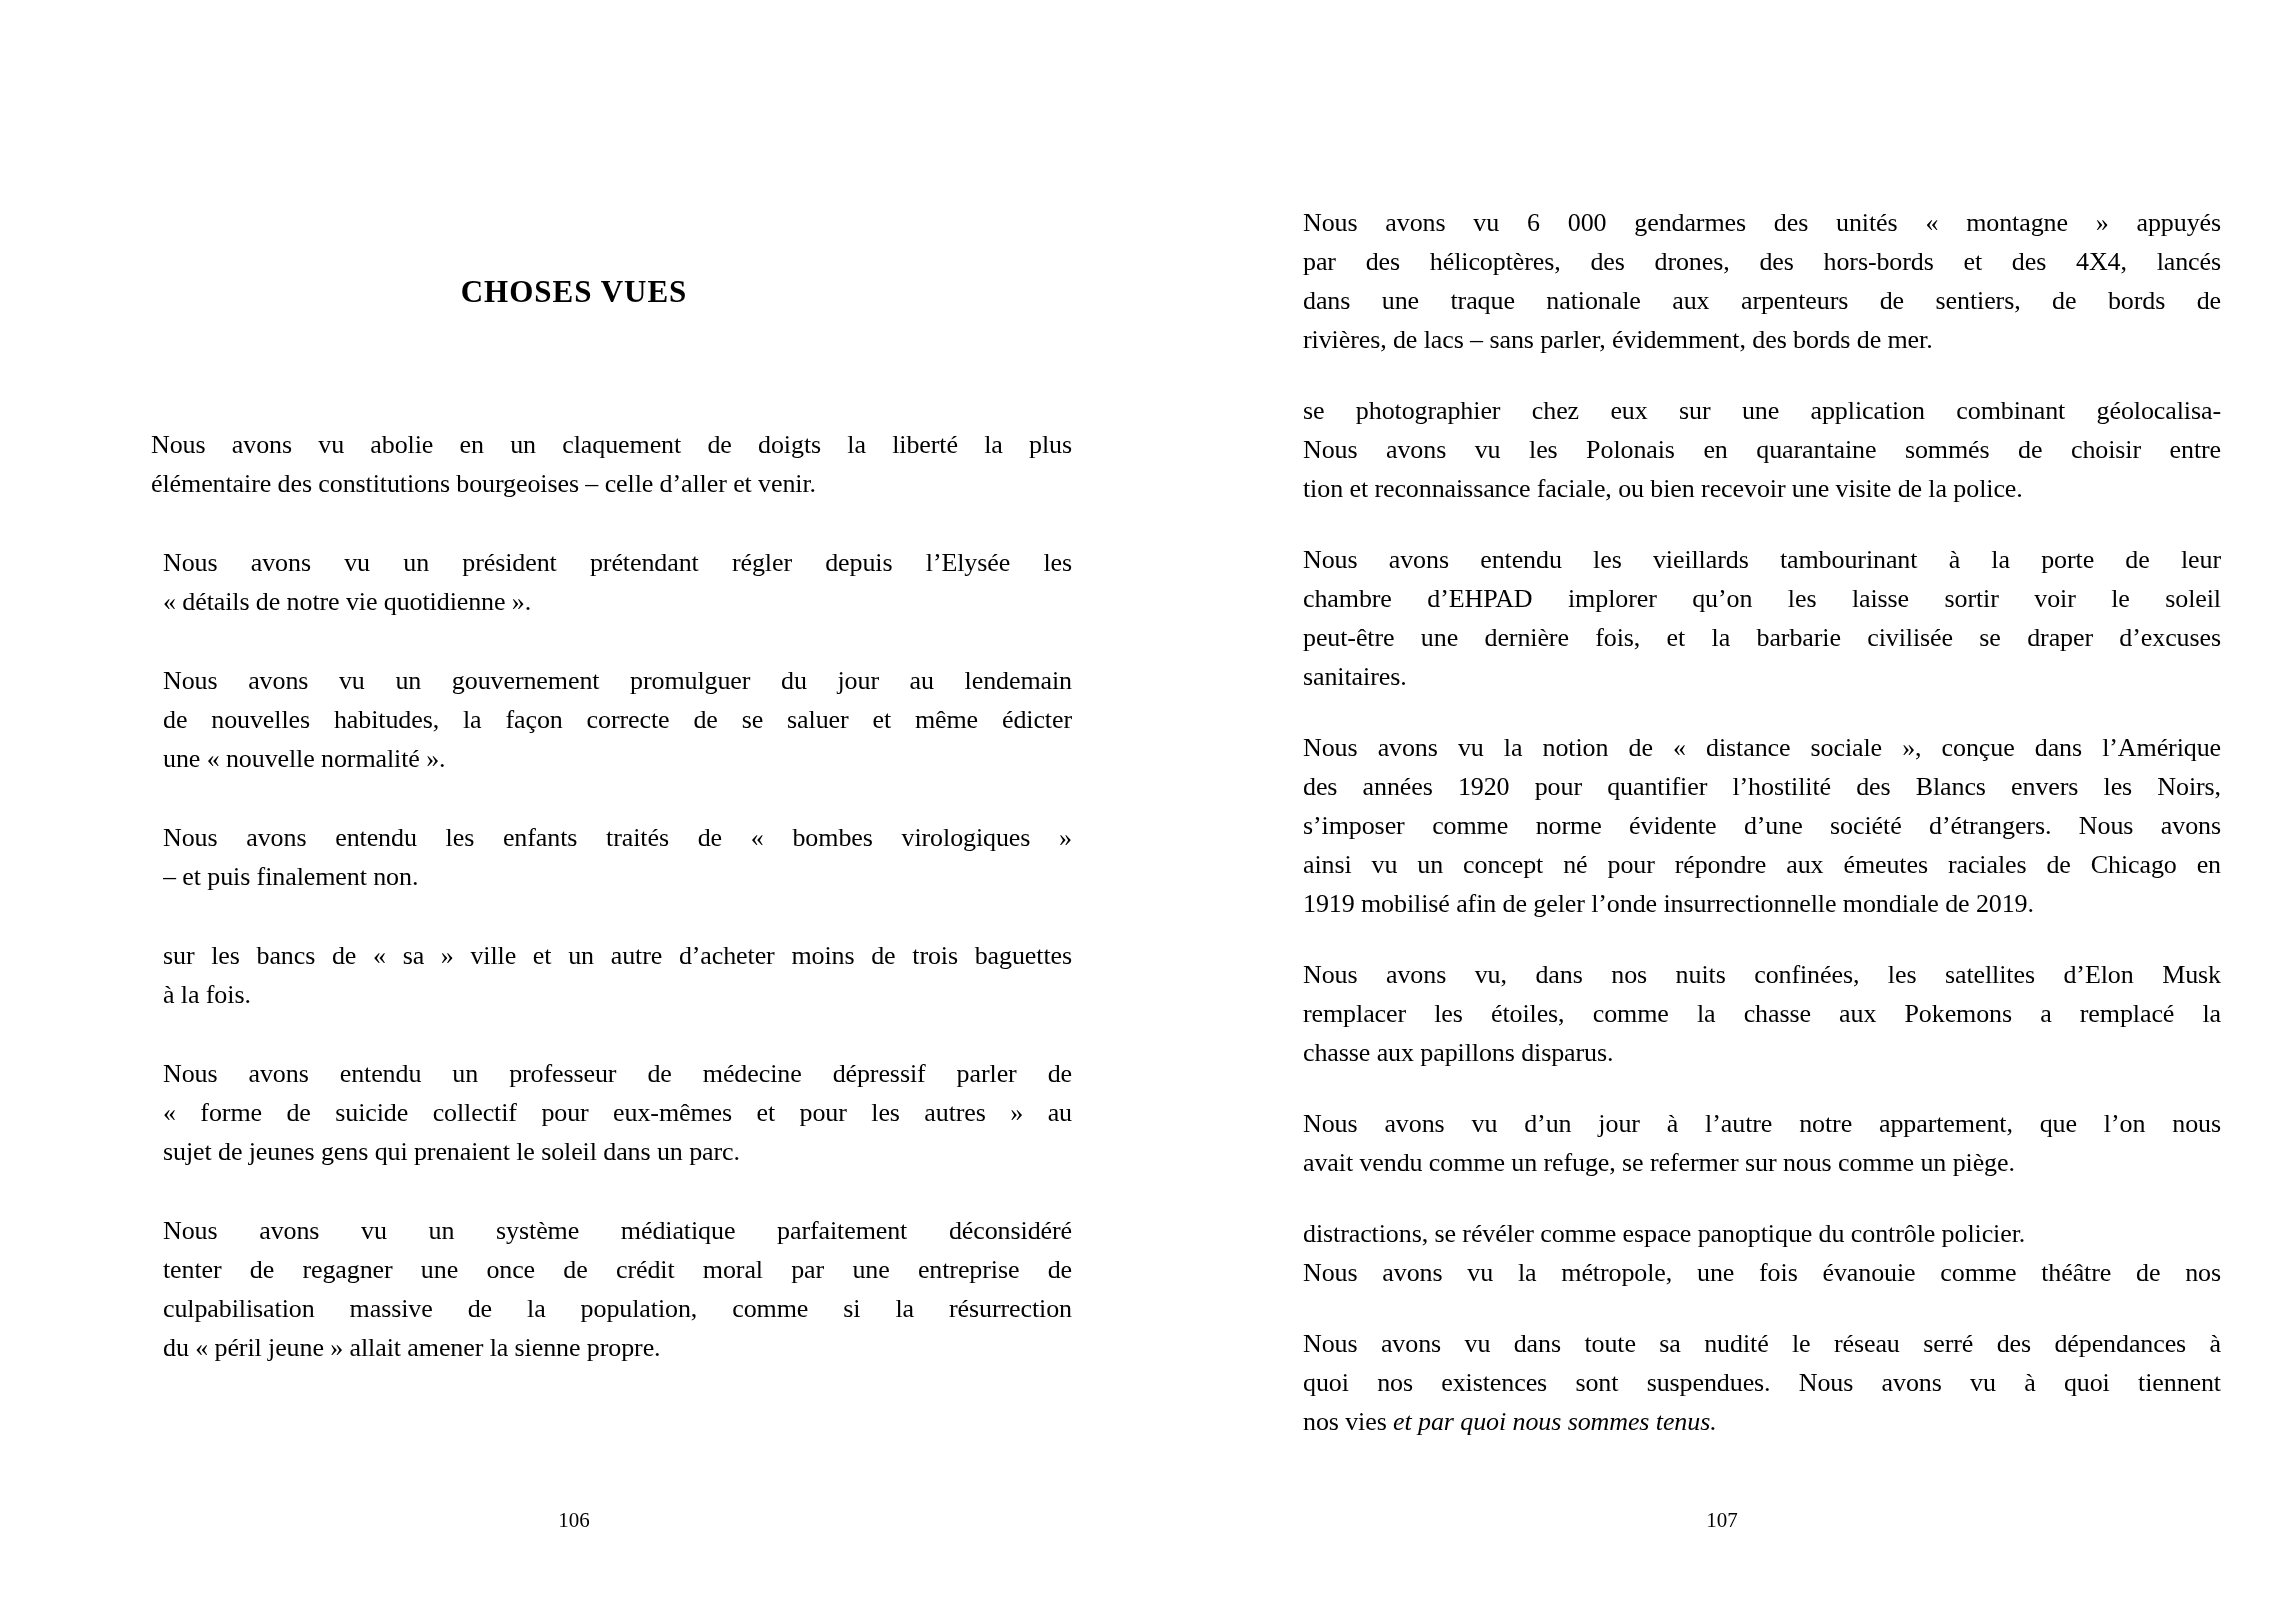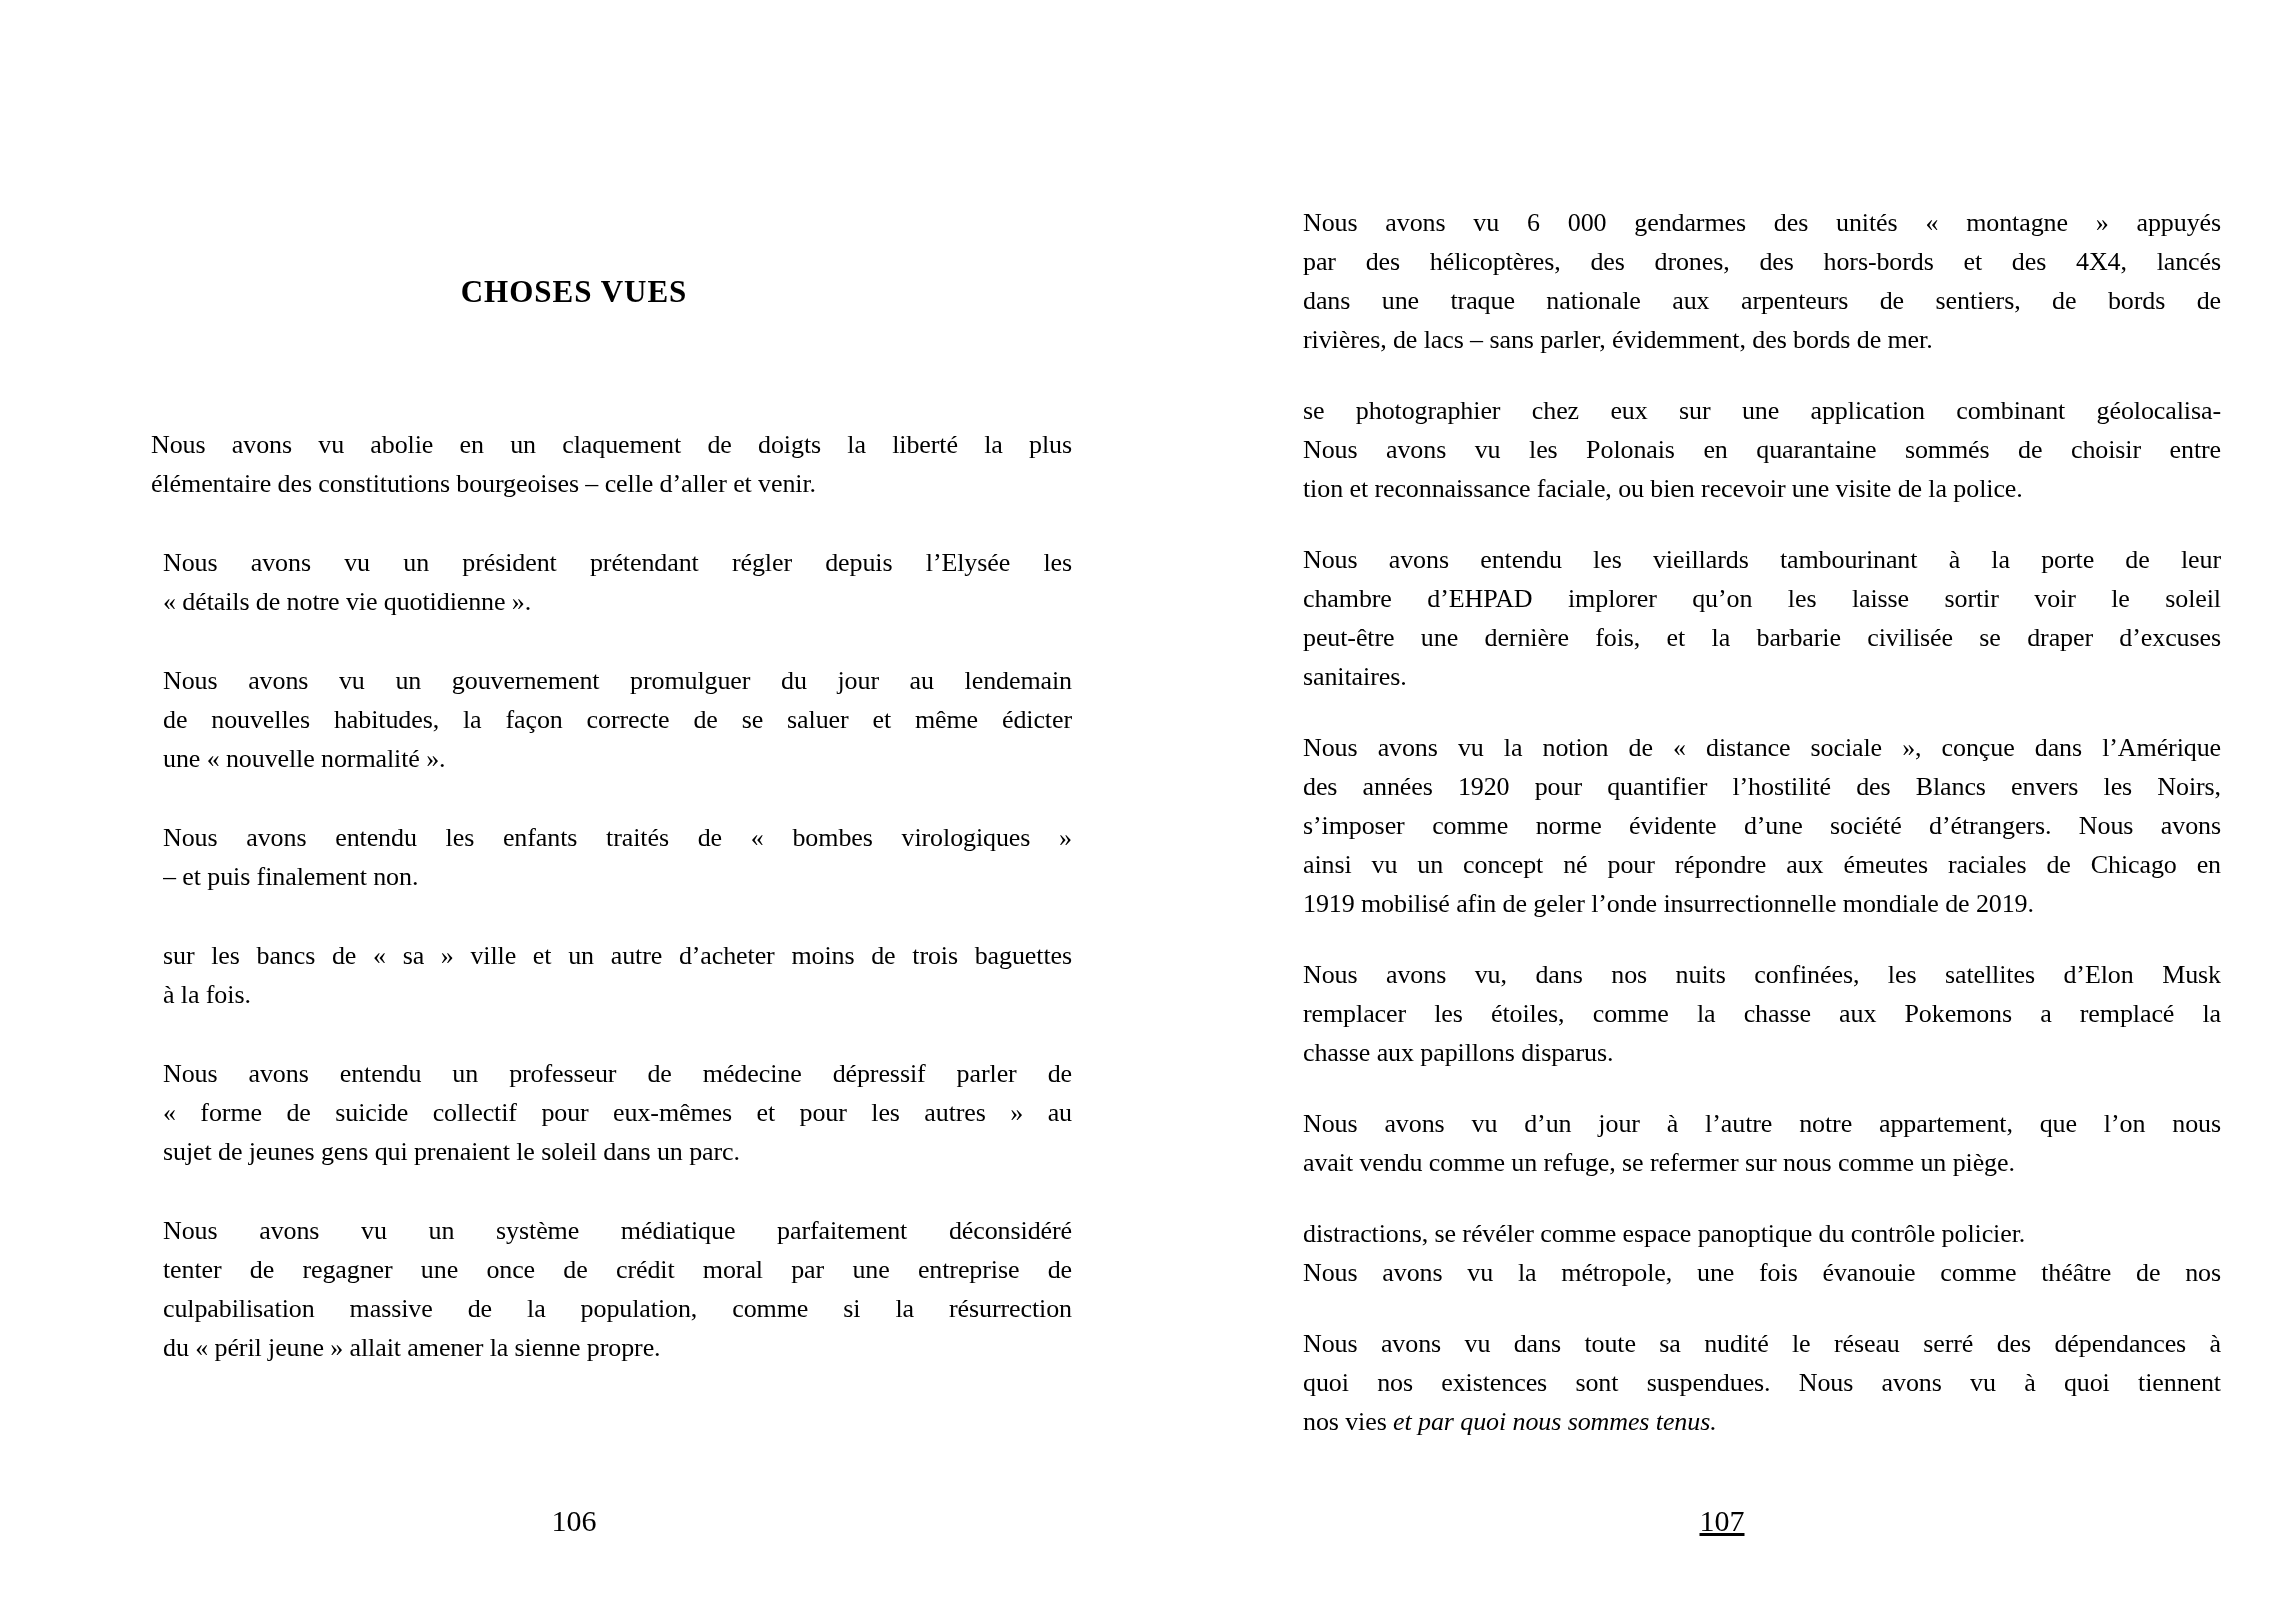--- a/index.html
+++ b/index.html
@@ -49,25 +49,25 @@
     text-align: left;
     -moz-text-align-last: left;
     text-align-last: left;
   }
   .it { font-style: italic; }
   .folio {
     position: absolute;
     top: 1501px;
     width: 1148px;
     text-align: center;
-    font-size: 30px;
+    font-size: 21px;
     line-height: 39px;
   }
   #folio-left  { left: 0; }
-  #folio-right { left: 1148px; text-decoration: underline; }
+  #folio-right { left: 1148px; }
 </style>
 </head>
 <body>
 
 <div class="spread">
 
   <div>
     <div class="chapter-title">CHOSES VUES</div>
     <div class="body-col" id="left-body">
         <div class="para">

